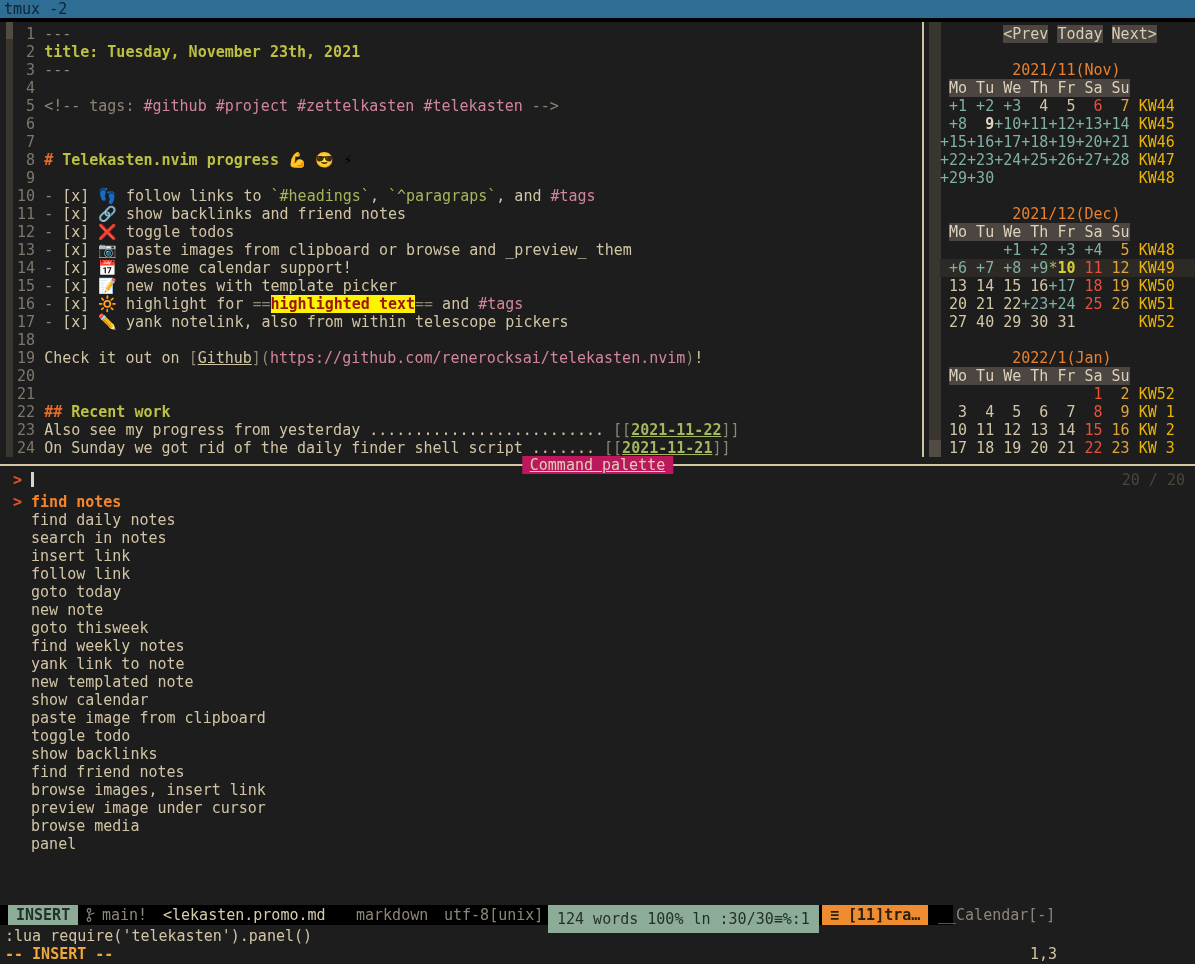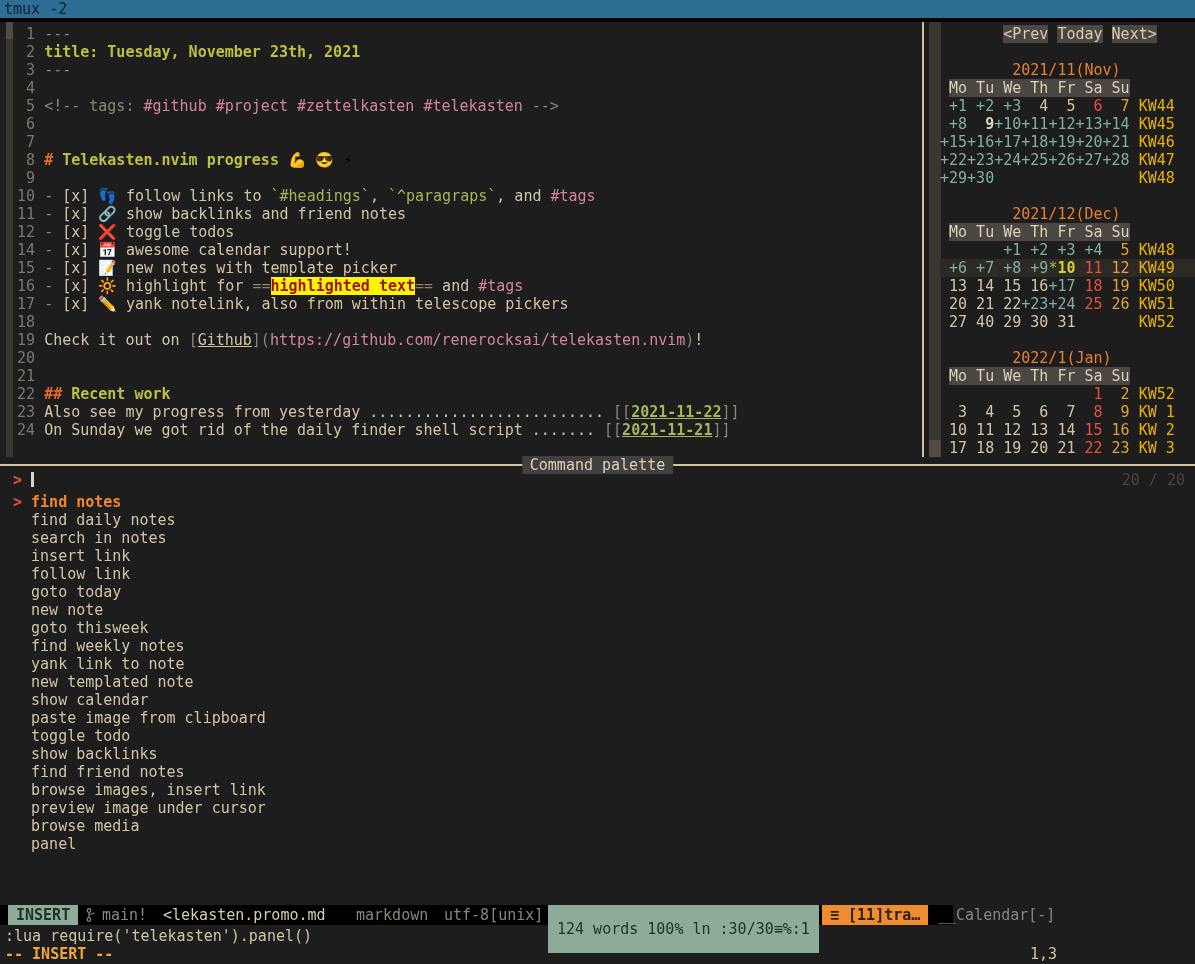--- a/index.html
+++ b/index.html
@@ -47,39 +47,39 @@
   .cd-sat{color:#e8503a;}
   .cd-sun{color:#e0a33c;}
   .cd-today{color:#d3d02f;font-weight:bold;}
   .cd-star{color:#a9b665;}
   .cd-kw{color:#eab308;}
 
   
   .palette-sep{position:absolute;left:0;top:434px;width:1195px;height:18px;}
   .palette-sep .line{position:absolute;left:0;right:0;top:8px;height:2px;background:#d5c5a1;}
   .palette-sep .label{position:absolute;left:50%;transform:translateX(-50%);top:0;height:18px;
-                      line-height:18px;background:#404040;padding:0 8px;color:#ddd1b6;}
+                      line-height:18px;background:#be185d;padding:0 8px;color:#ddd1b6;text-decoration:underline;}
   .prompt-row{position:absolute;left:13px;top:449px;height:18px;line-height:18px;white-space:pre;}
   .prompt-caret{color:#e2542c;font-weight:bold;}
   .cursor-bar{display:inline-block;width:3px;height:15px;background:#d8d4cb;vertical-align:-2px;margin-left:9px;}
   .match-counter{position:absolute;right:10px;top:449px;height:18px;line-height:18px;color:#4a453d;}
   #palette-list{position:absolute;left:13px;top:471px;}
   .pal-row{height:18px;line-height:18px;white-space:pre;color:#d2c5a5;}
   .pal-row.sel{color:#f5862d;font-weight:bold;}
   .pal-row.sel .pcaret{color:#e2542c;}
 
   
   .statusbar{position:absolute;left:0;top:883px;width:953px;height:20px;background:#000000;line-height:20px;}
   .sl{position:absolute;height:20px;white-space:pre;}
   .sl-mode{left:8px;background:#8dac98;color:#22312a;font-weight:bold;padding:0 8px;}
   .sl-branch{left:86px;color:#8d8678;}
   .sl-file{left:163px;color:#d7cbb0;}
   .sl-ft{left:356px;color:#8d8678;}
   .sl-enc{left:444px;color:#8d8678;}
-  .sl-stats{left:548px;background:#8dac98;color:#22312a;padding:14px 9px;}
+  .sl-stats{left:548px;background:#8dac98;color:#22312a;padding:4px 9px;}
   .sl-badge{left:822px;background:#ee8c2f;color:#2b2012;font-weight:bold;padding:0 8px;}
   .sl-cal{left:938px;color:#8d8678;}
   .branch-svg{vertical-align:-2px;margin-right:6px;}
 
   
   .cmdline{position:absolute;left:5px;top:905px;height:18px;line-height:18px;color:#d2c5a5;white-space:pre;}
   .modeline{position:absolute;left:0;top:923px;width:1195px;height:18px;line-height:18px;}
   .mode-text{position:absolute;left:5px;color:#efa73c;font-weight:bold;white-space:pre;}
   .ruler-pos{position:absolute;left:1030px;color:#d2c5a5;}
   .ruler-scroll{position:absolute;left:1202px;color:#ec4899;}
@@ -103,20 +103,21 @@
         <div class="ed-row"><span class="lnum">  3 </span><span class="seg-comment">---</span></div>
         <div class="ed-row"><span class="lnum">  4 </span></div>
         <div class="ed-row"><span class="lnum">  5 </span><span class="seg-comment">&lt;!-- tags: </span><span class="seg-tag">#github #project #zettelkasten #telekasten</span><span class="seg-comment"> --&gt;</span></div>
         <div class="ed-row"><span class="lnum">  6 </span></div>
         <div class="ed-row"><span class="lnum">  7 </span></div>
         <div class="ed-row"><span class="lnum">  8 </span><span class="seg-hmark"># </span><span class="seg-heading">Telekasten.nvim progress </span><span class="seg-emoji">💪 😎 ⚡</span></div>
         <div class="ed-row"><span class="lnum">  9 </span></div>
         <div class="ed-row"><span class="lnum"> 10 </span><span class="seg-dash">- </span><span class="seg-text">[x] </span><span class="seg-emoji">👣 </span><span class="seg-text">follow links to </span><span class="seg-code">`#headings`</span><span class="seg-text">, </span><span class="seg-code">`^paragraps`</span><span class="seg-text">, and </span><span class="seg-tag">#tags</span></div>
         <div class="ed-row"><span class="lnum"> 11 </span><span class="seg-dash">- </span><span class="seg-text">[x] </span><span class="seg-emoji">🔗 </span><span class="seg-text">show backlinks and friend notes</span></div>
         <div class="ed-row"><span class="lnum"> 12 </span><span class="seg-dash">- </span><span class="seg-text">[x] </span><span class="seg-emoji">❌ </span><span class="seg-text">toggle todos</span></div>
+        <div class="ed-row"><span class="lnum"> 13 </span><span class="seg-dash">- </span><span class="seg-text">[x] </span><span class="seg-emoji">📷 </span><span class="seg-text">paste images from clipboard or browse and _preview_ them</span></div>
         <div class="ed-row"><span class="lnum"> 14 </span><span class="seg-dash">- </span><span class="seg-text">[x] </span><span class="seg-emoji">📅 </span><span class="seg-text">awesome calendar support!</span></div>
         <div class="ed-row"><span class="lnum"> 15 </span><span class="seg-dash">- </span><span class="seg-text">[x] </span><span class="seg-emoji">📝 </span><span class="seg-text">new notes with template picker</span></div>
         <div class="ed-row"><span class="lnum"> 16 </span><span class="seg-dash">- </span><span class="seg-text">[x] </span><span class="seg-emoji">🔆 </span><span class="seg-text">highlight for </span><span class="seg-comment">==</span><span class="seg-highlight">highlighted text</span><span class="seg-comment">==</span><span class="seg-text"> and </span><span class="seg-tag">#tags</span></div>
         <div class="ed-row"><span class="lnum"> 17 </span><span class="seg-dash">- </span><span class="seg-text">[x] </span><span class="seg-emoji">✏️ </span><span class="seg-text">yank notelink, also from within telescope pickers</span></div>
         <div class="ed-row"><span class="lnum"> 18 </span></div>
         <div class="ed-row"><span class="lnum"> 19 </span><span class="seg-text">Check it out on </span><span class="seg-bracket">[</span><span class="seg-github-link">Github</span><span class="seg-bracket">](</span><span class="seg-url">https://github.com/renerocksai/telekasten.nvim</span><span class="seg-bracket">)</span><span class="seg-text">!</span></div>
         <div class="ed-row"><span class="lnum"> 20 </span></div>
         <div class="ed-row"><span class="lnum"> 21 </span></div>
         <div class="ed-row"><span class="lnum"> 22 </span><span class="seg-hmark">## </span><span class="seg-heading">Recent work</span></div>
         <div class="ed-row"><span class="lnum"> 23 </span><span class="seg-text">Also see my progress from yesterday </span><span class="seg-text">.......................... </span><span class="seg-bracket">[[</span><span class="seg-date-link">2021-11-22</span><span class="seg-bracket">]]</span></div>

